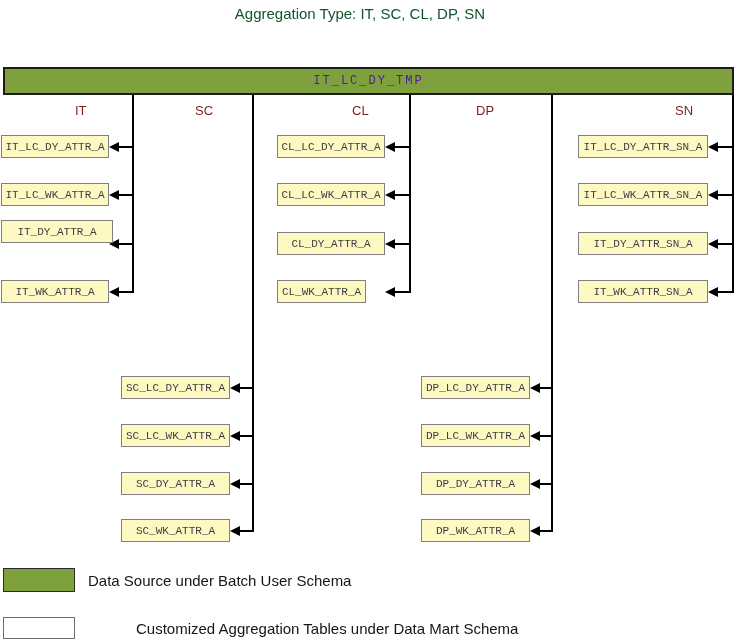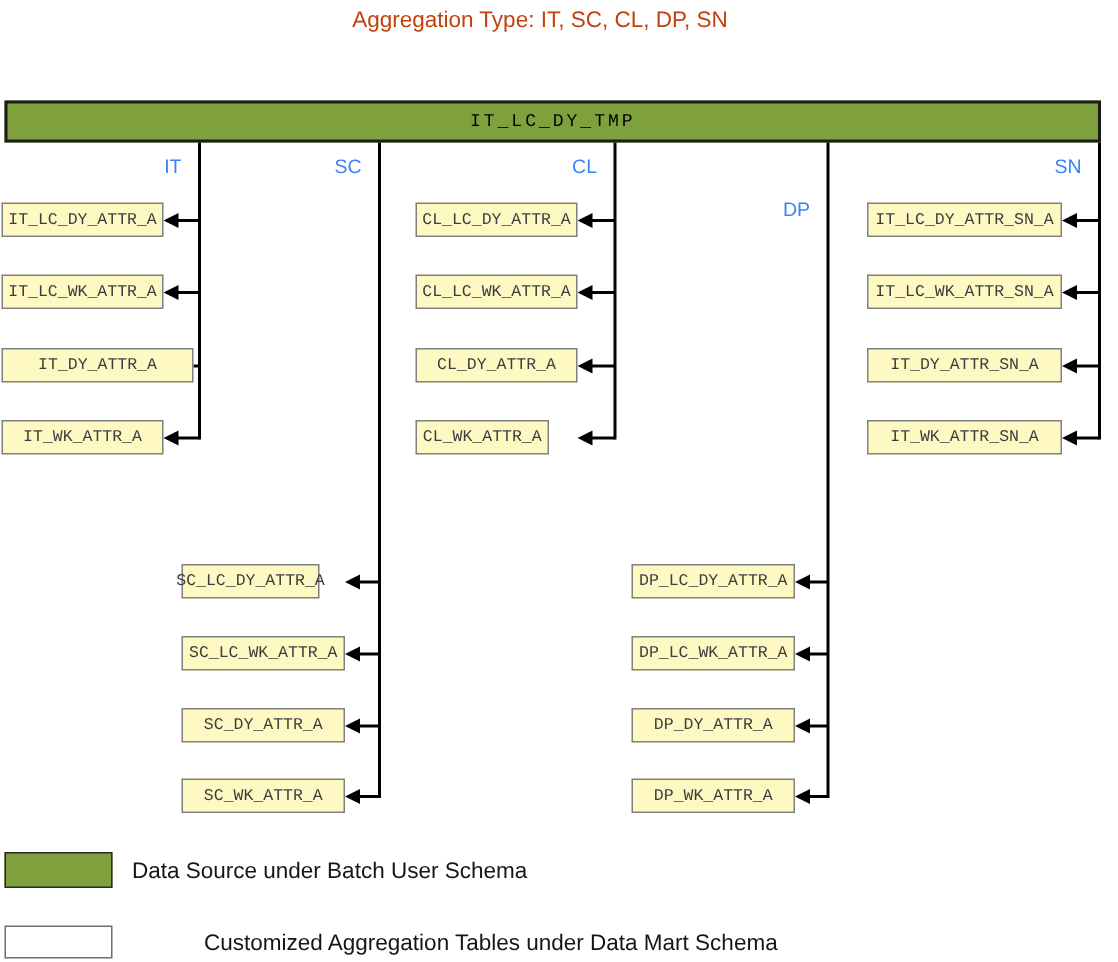--- a/index.html
+++ b/index.html
@@ -1,34 +1,34 @@
 <!DOCTYPE html>
 <html><head>
 <meta charset="utf-8">
 <style>
   html,body { margin:0; padding:0; background:#ffffff; }
   body { width:745px; height:641px; position:relative; font-family:"Liberation Sans", sans-serif; }
   #stage { position:absolute; left:0; top:0; width:745px; height:641px; overflow:hidden; }
 
   .title {
     position:absolute; left:0; top:5px; width:720px; height:20px;
-    text-align:center; font-size:15px; color:#c2410c;
+    text-align:center; font-size:15px; color:#14532d;
   }
 
   .root-bar {
     position:absolute; box-sizing:border-box;
     border:2px solid #1c1c1c;
     display:flex; align-items:center; justify-content:center;
     font-family:"Liberation Mono", monospace;
-    font-size:12px; letter-spacing:2px; color:#000000;
+    font-size:12px; letter-spacing:2px; color:#4c1d95;
   }
 
   .col-label {
     position:absolute; width:46px; height:16px;
-    text-align:right; font-size:13px; color:#3b82f6;
+    font-size:13px; color:#7f1d1d;
   }
 
   .table-box {
     position:absolute; box-sizing:border-box;
     background:#fef9c3; border:1.5px solid #808080;
     display:flex; align-items:center; justify-content:center;
     font-family:"Liberation Mono", monospace;
     font-size:11px; color:#3d3d3d; white-space:nowrap;
   }
 
@@ -95,23 +95,23 @@
       <polygon points="708,195 718,190 718,200" fill="#000000"></polygon>
       <line x1="716" y1="244" x2="733" y2="244" stroke="#000000" stroke-width="2"></line>
       <polygon points="708,244 718,239 718,249" fill="#000000"></polygon>
       <line x1="716" y1="292" x2="733" y2="292" stroke="#000000" stroke-width="2"></line>
       <polygon points="708,292 718,287 718,297" fill="#000000"></polygon>
     </svg>
 
   <div id="boxes">
       <div class="table-box" style="left: 1px; top: 135px; width: 108px; height: 23px;">IT_LC_DY_ATTR_A</div>
       <div class="table-box" style="left: 1px; top: 183px; width: 108px; height: 23px;">IT_LC_WK_ATTR_A</div>
-      <div class="table-box" style="left: 1px; top: 232px; width: 128px; height: 23px;">IT_DY_ATTR_A</div>
+      <div class="table-box" style="left: 1px; top: 220px; width: 112px; height: 23px;">IT_DY_ATTR_A</div>
       <div class="table-box" style="left: 1px; top: 280px; width: 108px; height: 23px;">IT_WK_ATTR_A</div>
-      <div class="table-box" style="left: 121px; top: 376px; width: 92px; height: 23px;">SC_LC_DY_ATTR_A</div>
+      <div class="table-box" style="left: 121px; top: 376px; width: 109px; height: 23px;">SC_LC_DY_ATTR_A</div>
       <div class="table-box" style="left: 121px; top: 424px; width: 109px; height: 23px;">SC_LC_WK_ATTR_A</div>
       <div class="table-box" style="left: 121px; top: 472px; width: 109px; height: 23px;">SC_DY_ATTR_A</div>
       <div class="table-box" style="left: 121px; top: 519px; width: 109px; height: 23px;">SC_WK_ATTR_A</div>
       <div class="table-box" style="left: 277px; top: 135px; width: 108px; height: 23px;">CL_LC_DY_ATTR_A</div>
       <div class="table-box" style="left: 277px; top: 183px; width: 108px; height: 23px;">CL_LC_WK_ATTR_A</div>
       <div class="table-box" style="left: 277px; top: 232px; width: 108px; height: 23px;">CL_DY_ATTR_A</div>
       <div class="table-box" style="left: 277px; top: 280px; width: 89px; height: 23px;">CL_WK_ATTR_A</div>
       <div class="table-box" style="left: 421px; top: 376px; width: 109px; height: 23px;">DP_LC_DY_ATTR_A</div>
       <div class="table-box" style="left: 421px; top: 424px; width: 109px; height: 23px;">DP_LC_WK_ATTR_A</div>
       <div class="table-box" style="left: 421px; top: 472px; width: 109px; height: 23px;">DP_DY_ATTR_A</div>
@@ -123,15 +123,15 @@
     </div>
 
   <div class="legend-swatch green" id="legendGreen" style="left: 3px; top: 568px; width: 72px; height: 24px; background: rgb(126, 161, 62);"></div>
   <div class="legend-label" style="top:570px;">Data Source under Batch User Schema</div>
 
   <div class="legend-swatch white" style="left:3px; top:617px; width:72px; height:22px;"></div>
   <div class="legend-label" style="top:618px;margin-left:48px;">Customized Aggregation Tables under Data Mart Schema</div>
 <div class="col-label" style="left: 75px; top: 103px;">IT</div>
     <div class="col-label" style="left: 195px; top: 103px;">SC</div>
     <div class="col-label" style="left: 352px; top: 103px;">CL</div>
-    <div class="col-label" style="left: 494px; top: 103px; margin-top: 29px;">DP</div>
+    <div class="col-label" style="left: 476px; top: 103px;">DP</div>
     <div class="col-label" style="left: 675px; top: 103px;">SN</div>
   </div>
 
 </body></html>

